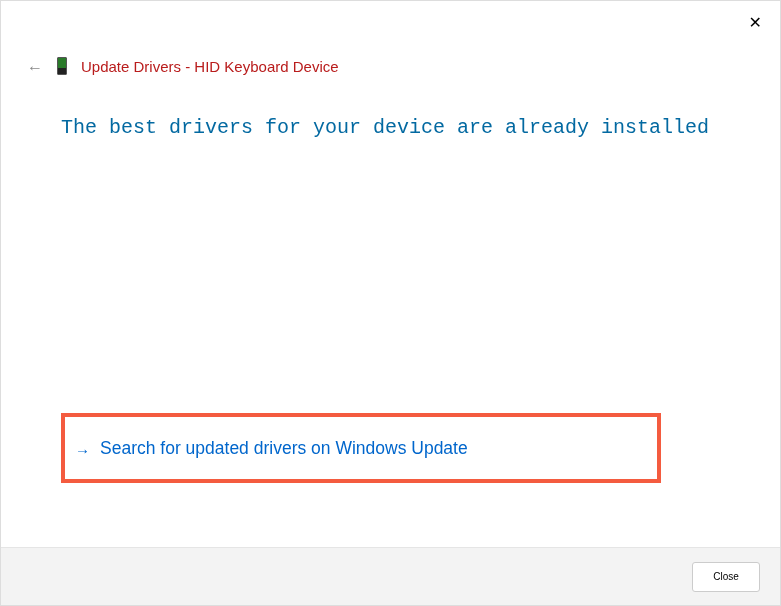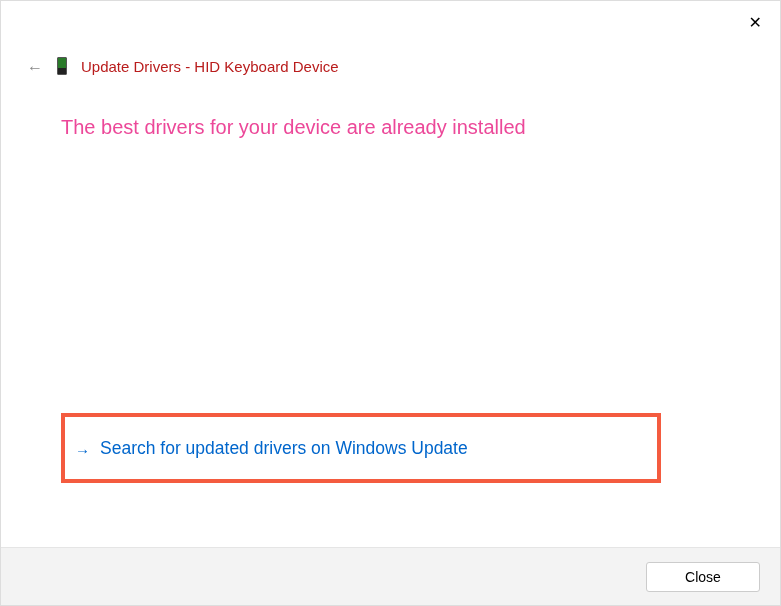--- a/index.html
+++ b/index.html
@@ -46,23 +46,24 @@
     color: #b91c1c;
   }
   .content {
     position: absolute;
     top: 115px;
     left: 60px;
     right: 60px;
   }
   .main-heading {
     font-size: 20px;
-    color: #ec4899;
+    color: #0369a1;
     font-weight: 400;
     margin-bottom: 40px;
+    font-family: Liberation Mono, monospace;
   }
   .description {
     font-size: 14.5px;
     color: #000;
     line-height: 1.45;
     margin-bottom: 28px;
   }
   .device-row {
     display: flex;
     align-items: center;
@@ -115,26 +116,26 @@
     right: 0;
     height: 58px;
     background: #f3f3f3;
     border-top: 1px solid #e5e5e5;
     display: flex;
     align-items: center;
     justify-content: flex-end;
     padding-right: 20px;
   }
   .close-btn {
-    width: 114px;
+    width: 68px;
     height: 30px;
     background: #fff;
     border: 1px solid #ccc;
     border-radius: 3px;
-    font-size: 14px;
+    font-size: 10px;
     cursor: pointer;
     font-family: inherit;
   }
 </style>
 </head>
 <body>
 
 <div class="close-x">✕</div>
 
 <div class="header-row">

